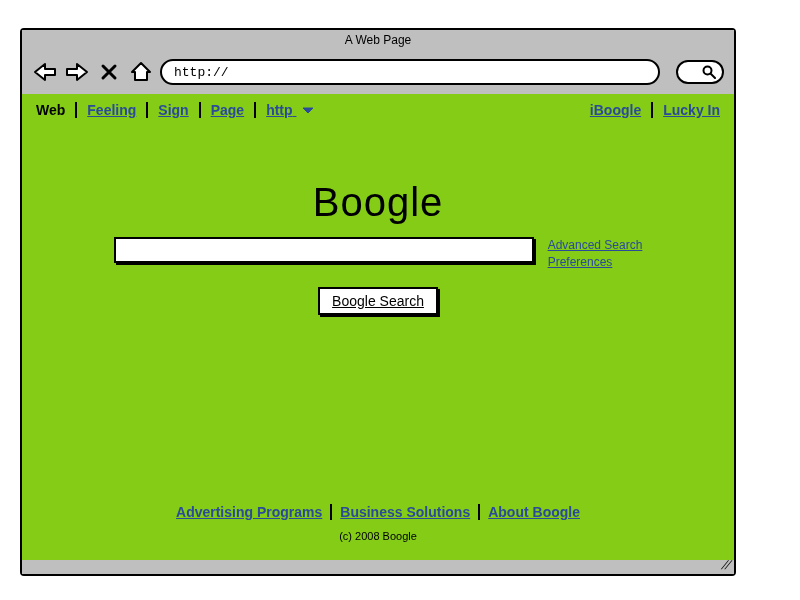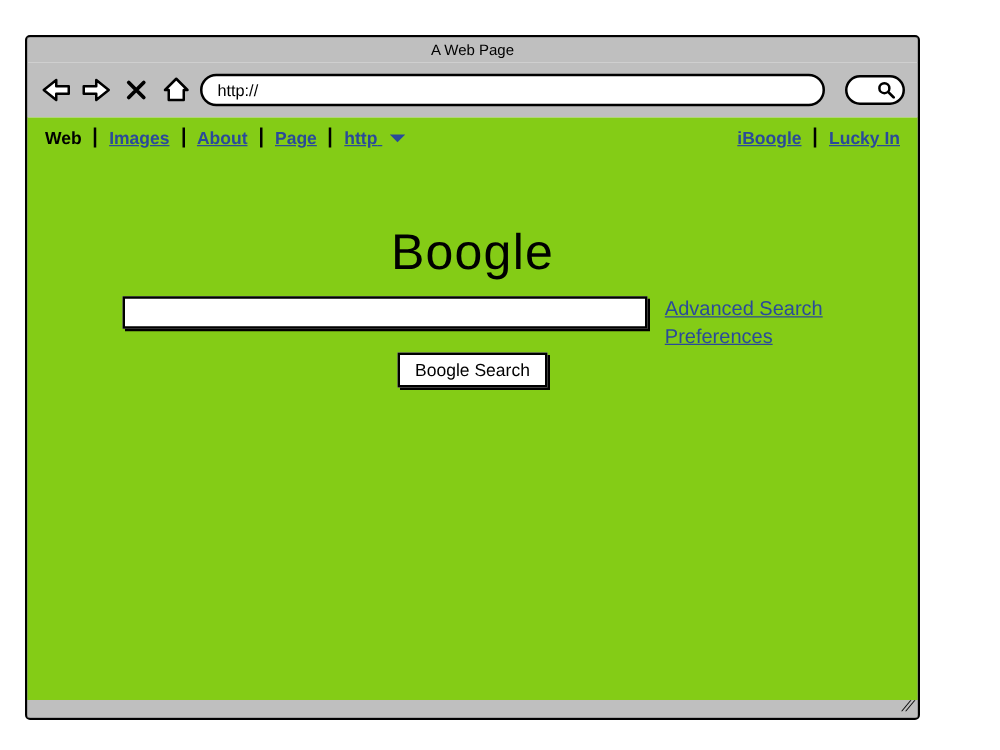--- a/index.html
+++ b/index.html
@@ -44,20 +44,21 @@
   .url-bar {
     flex: 1;
     height: 26px;
     border: 2px solid #000;
     border-radius: 13px;
     background: #fff;
     padding: 0 12px;
     font-size: 13px;
     display: flex;
     align-items: center;
+    font-family: Liberation Mono, monospace;
   }
   .search-pill {
     width: 48px; height: 24px;
     border: 2.5px solid #000;
     border-radius: 12px;
     background: #fff;
     display: flex; align-items: center; justify-content: flex-end;
     padding-right: 6px;
     margin-left: 10px;
     cursor: pointer;
@@ -121,33 +122,34 @@
     height: 26px;
     border: 2px solid #000;
     background: #fff;
     box-shadow: 2px 2px 0 #000;
     font-family: inherit;
     font-size: 14px;
     padding: 0 6px;
     outline: none;
   }
   .side-links {
-    font-size: 16px;
+    font-size: 12px;
     line-height: 1.4;
   }
   .side-links a {
     color: #2a4a9a;
     text-decoration: underline;
     display: block;
     cursor: pointer;
   }
   .button-row {
-    margin-top: 0;
+    margin-top: 16px;
     display: flex;
     gap: 10px;
+    text-decoration: underline;
   }
   .btn {
     border: 2px solid #000;
     background: #fff;
     box-shadow: 2px 2px 0 #000;
     padding: 4px 12px;
     font-family: inherit;
     font-size: 14px;
     cursor: pointer;
   }
@@ -222,23 +224,23 @@
         </svg>
     </div>
   </div>
 
   <div class="content">
 
     <div class="topnav">
       <div class="left">
         <span class="nav-item active">Web</span>
         <span class="sep"></span>
-        <span class="nav-item">Images</span>
-        <span class="sep"></span>
-        <span class="nav-item">About</span>
+        <span class="nav-item">Feeling</span>
+        <span class="sep"></span>
+        <span class="nav-item">Sign</span>
         <span class="sep"></span>
         <span class="nav-item">Page</span>
         <span class="sep"></span>
         <span class="nav-item">
           <span>http</span>
           <span class="more-caret">
             <svg width="12" height="8" viewBox="0 0 12 8">
                 <path d="M1 1 L6 6 L11 1 Z" fill="#2a4a9a" stroke="#2a4a9a" stroke-width="1"></path>
               </svg>
           </span>
@@ -260,19 +262,29 @@
           <a>Advanced Search</a>
           <a>Preferences</a>
         </div>
       </div>
 
       <div class="button-row">
         <button class="btn">Boogle Search</button>
       </div>
     </div>
 
+    <div class="footer">
+      <div class="footer-links">
+        <a>Advertising Programs</a>
+        <span class="sep"></span>
+        <a>Business Solutions</a>
+        <span class="sep"></span>
+        <a>About Boogle</a>
+      </div>
+      <div class="copyright">(c) 2008 Boogle</div>
+    </div>
 
   </div>
 
   <div class="statusbar">
     <span class="resize-grip">//</span>
   </div>
 </div>
 
 </body></html>

